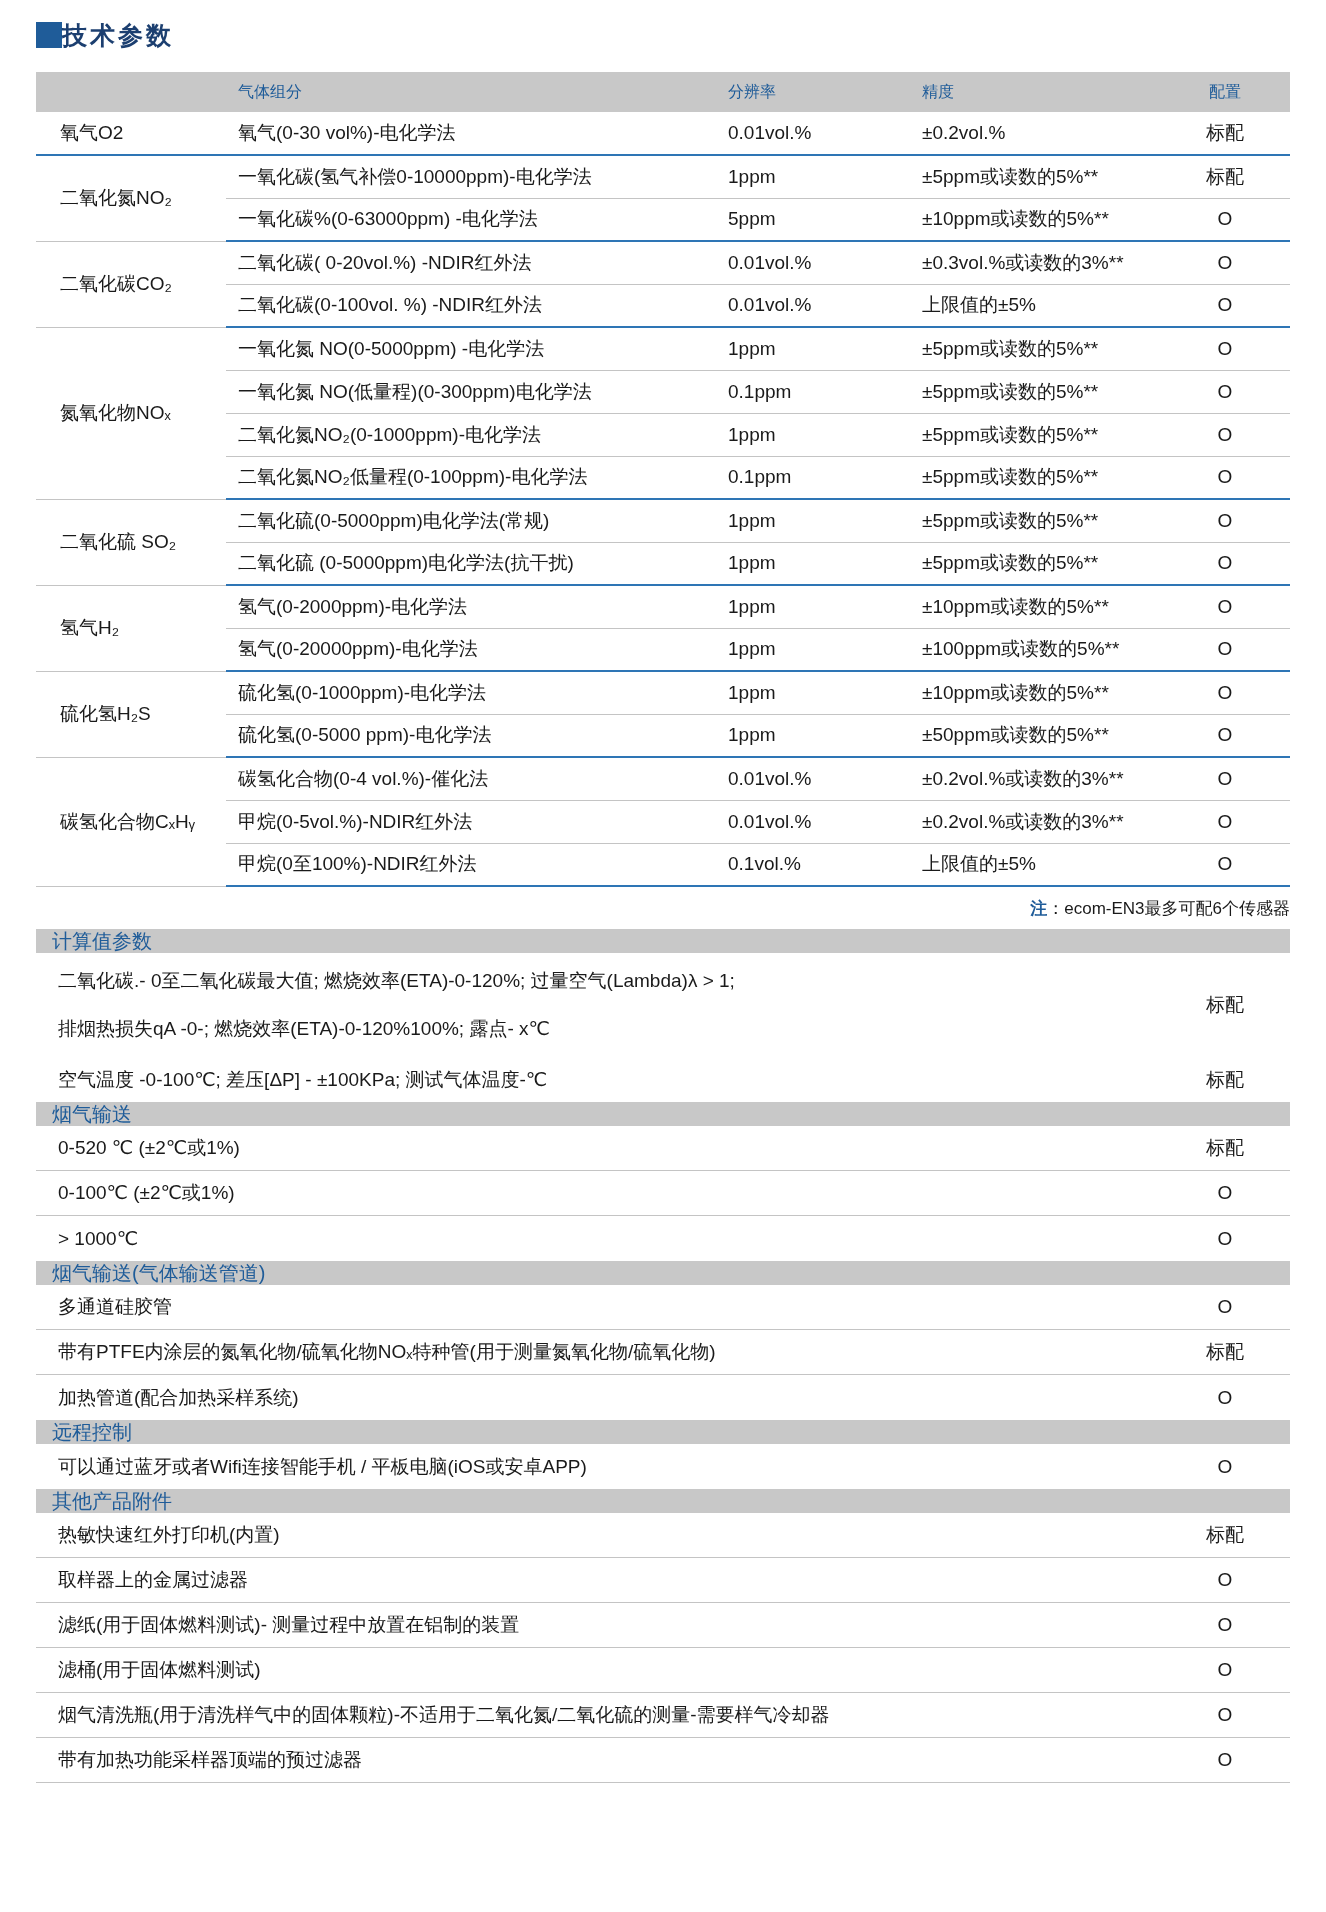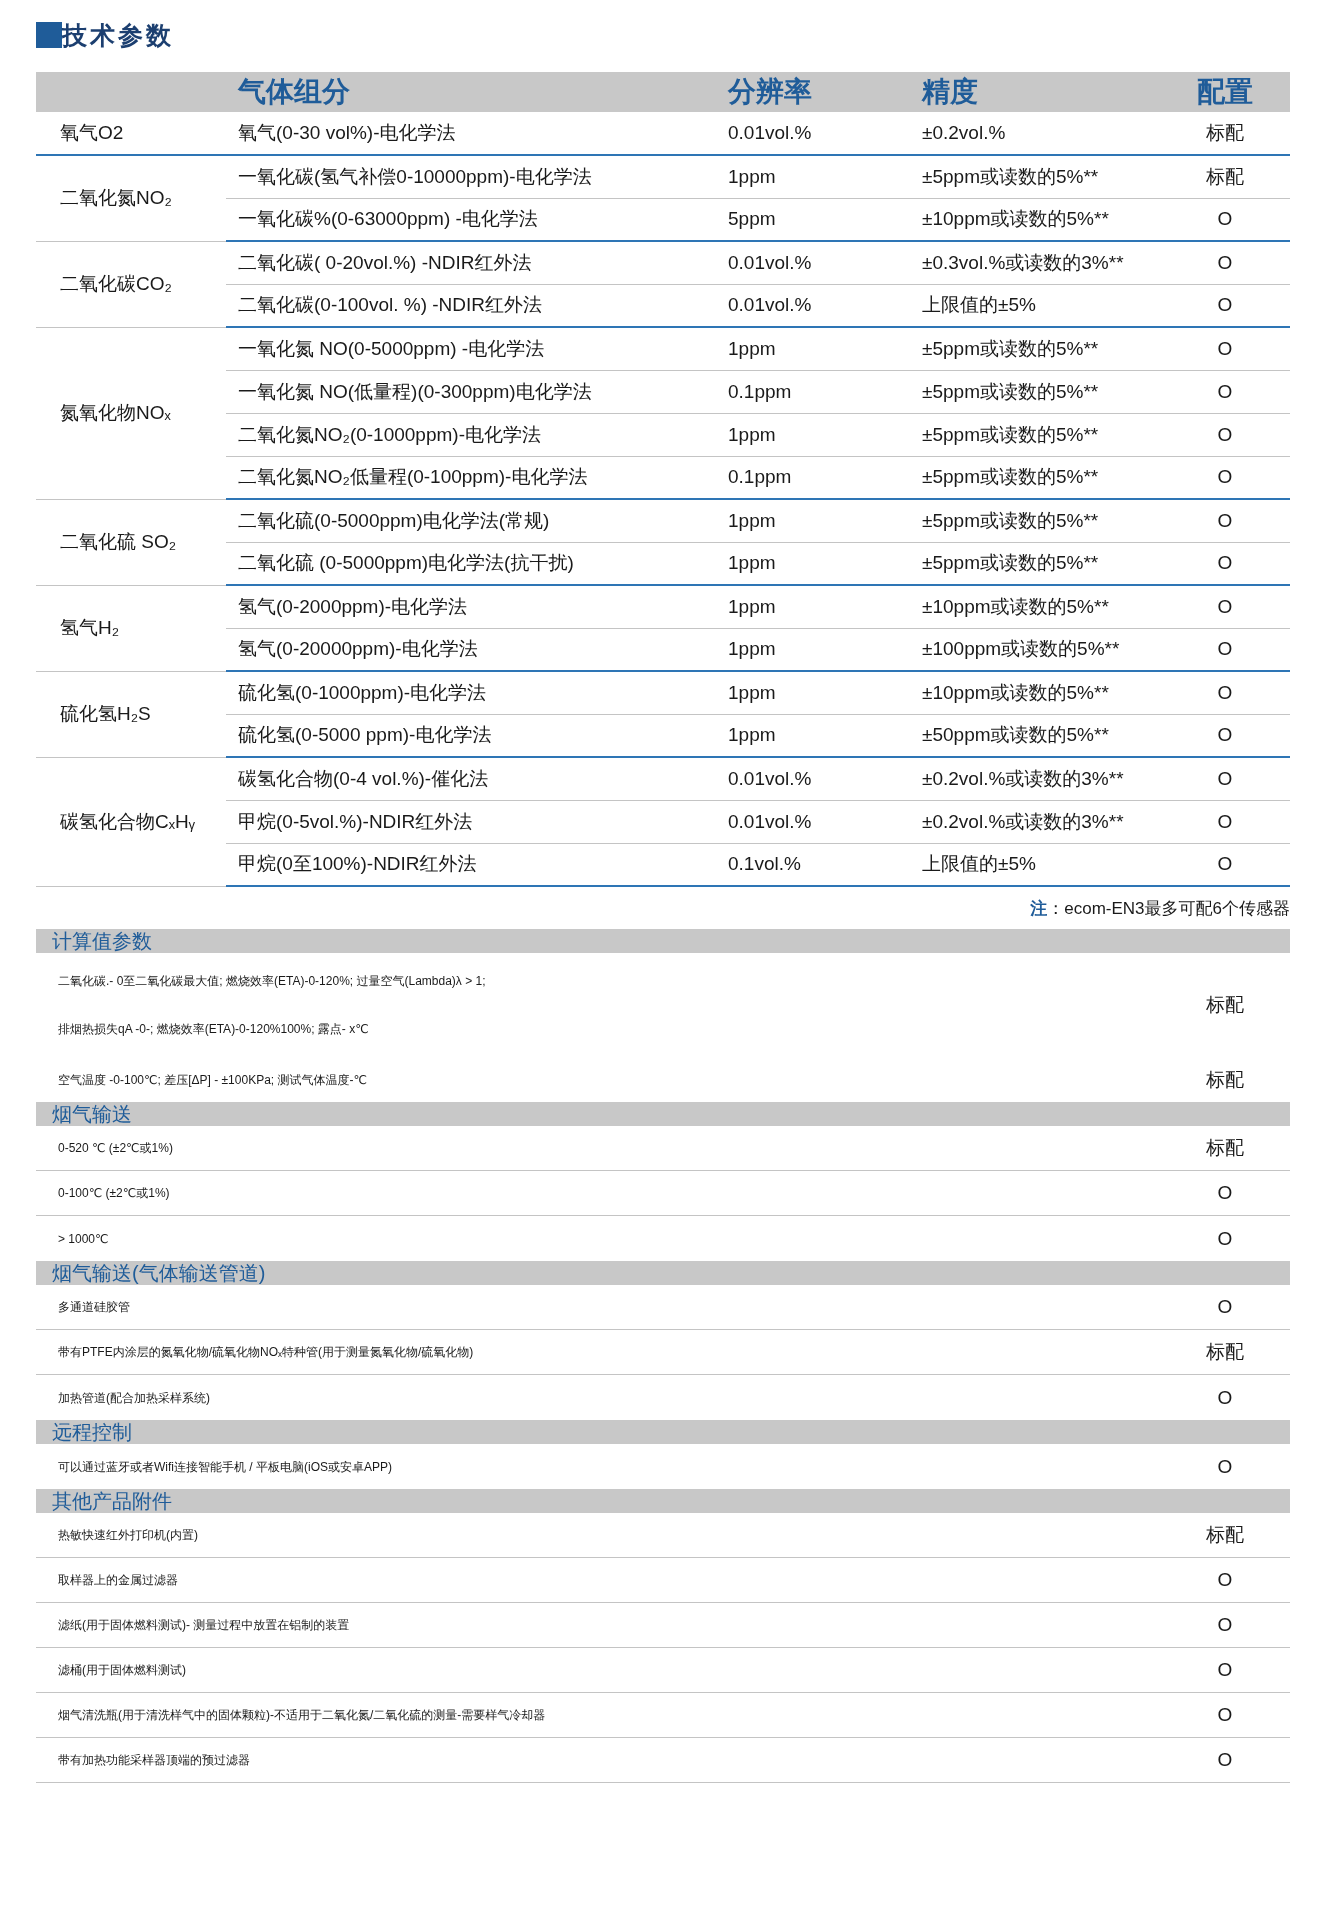--- a/index.html
+++ b/index.html
@@ -23,21 +23,21 @@
   
   .title-row{display:flex;align-items:center;gap:0;height:34px;}
   .title-square{width:26px;height:26px;background:var(--accent);flex:0 0 auto;}
   .title-text{font-size:25px;font-weight:bold;color:var(--title);letter-spacing:3px;}
 
   
   table.gas-table{width:1254px;border-collapse:collapse;table-layout:fixed;margin-top:20px;}
   col.c-group{width:190px;} col.c-comp{width:492px;} col.c-res{width:190px;}
   col.c-acc{width:252px;} col.c-cfg{width:130px;}
   thead tr{background:var(--band);height:40px;}
-  th{color:var(--accent);font-size:28px;font-weight:bold;text-align:left;}
+  th{color:var(--accent);font-size:16px;font-weight:normal;text-align:left;}
   th.col-comp{padding-left:12px;} th.col-res{padding-left:10px;}
   th.col-acc{padding-left:14px;} th.col-cfg{text-align:center;}
   td{font-size:19px;height:43px;color:var(--text);vertical-align:middle;}
   td.cell-group{padding-left:24px;border-bottom:2px solid var(--blue-line);}
   td.cell-comp{padding-left:12px;}
   td.cell-res{padding-left:10px;}
   td.cell-acc{padding-left:14px;margin-top:27px;}
   td.cell-cfg{text-align:center;}
   tr.inner>td{border-bottom:1px solid var(--thin-line);}
   tr.group-end>td{border-bottom:2px solid var(--blue-line);}
@@ -45,21 +45,21 @@
   
   .note-row{width:1254px;height:42px;display:flex;align-items:center;justify-content:flex-end;font-size:17px;}
   .note-label{color:var(--accent);font-weight:bold;}
 
   
   .band{width:1254px;height:24px;background:var(--band);display:flex;align-items:center;
         padding-left:16px;color:var(--accent);font-size:20px;font-weight:normal;}
   .srow{width:1254px;display:flex;align-items:center;min-height:45px;
         border-bottom:1px solid var(--thin-line);}
   .srow.no-border{border-bottom:none;}
-  .srow-text{flex:1;padding:4px 10px 4px 22px;font-size:12px;}
+  .srow-text{flex:1;padding:4px 10px 4px 22px;font-size:19px;}
   .srow-text .line{line-height:48px;}
   .srow.single .srow-text .line{line-height:24px;}
   .srow-cfg{width:130px;text-align:center;font-size:19px;flex:0 0 auto;}
 </style>
 </head>
 <body>
 
 <div class="page">
 
   <div class="title-row">

